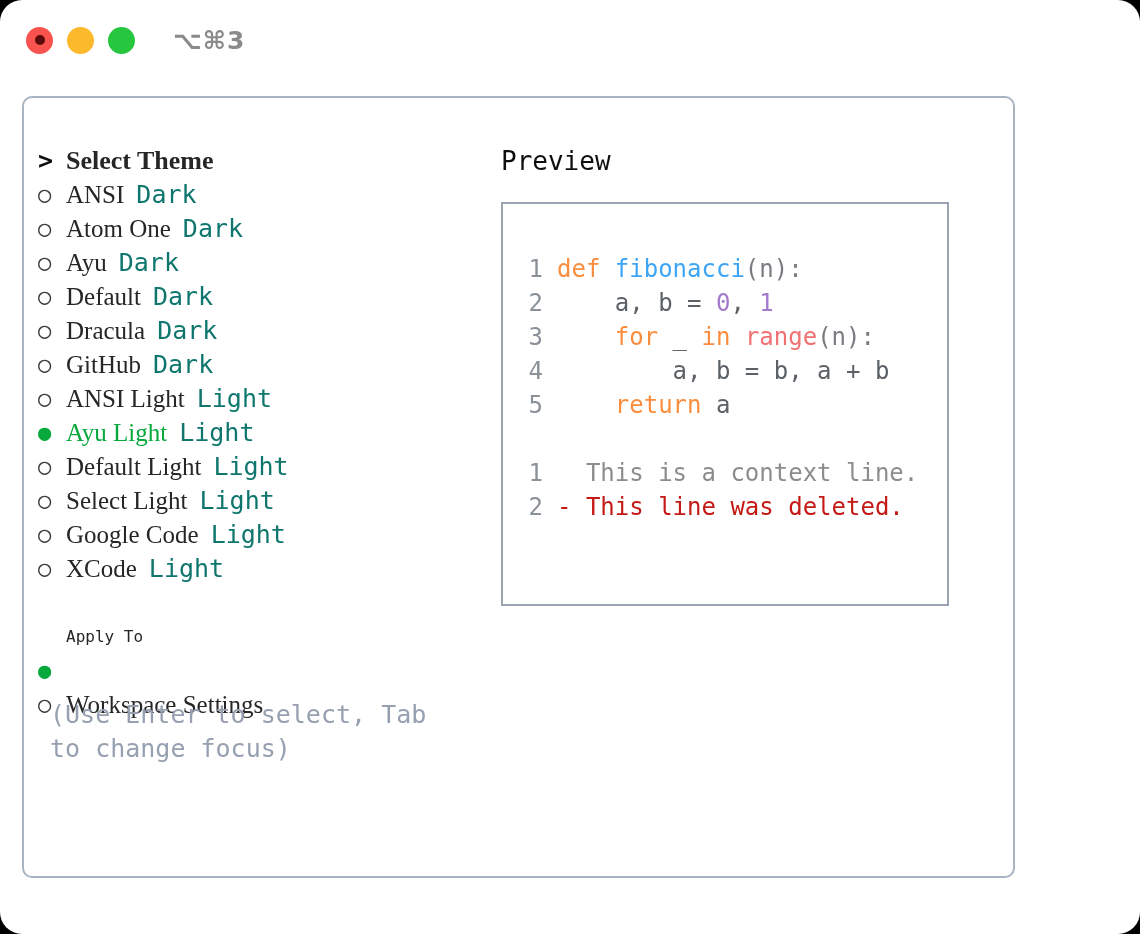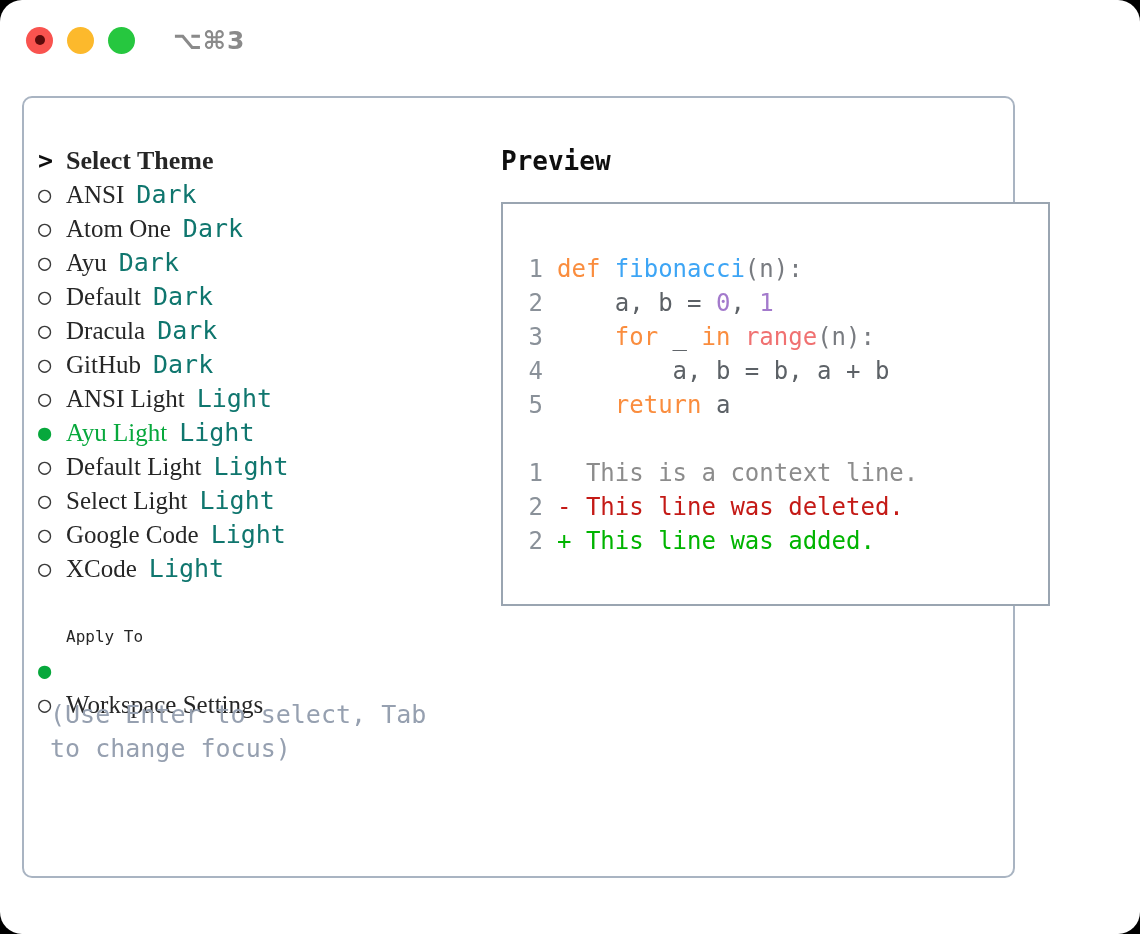--- a/index.html
+++ b/index.html
@@ -137,27 +137,27 @@
 
   
   #right-col {
     position: absolute;
     left: 477px;
     top: 46px;
     width: 490px;
   }
   #preview-title {
     font-size: 26px;
-    font-weight: 700;
+    font-weight: 400;
     color: #0f0f0f;
     line-height: 34px;
   }
   #preview-box {
     margin-top: 24px;
-    width: 549px;
+    width: 448px;
     height: 404px;
     border: 2px solid #9aa5b1;
     box-sizing: border-box;
     background: #ffffff;
     padding: 48px 0 0 18px;
   }
   .code-line {
     font-size: 24px;
     line-height: 34px;
     white-space: pre;
@@ -244,20 +244,19 @@
               <div class="code-line"><span class="ln">1</span><span class="kw">def </span><span class="fn">fibonacci</span><span class="punc">(n):</span></div>
               <div class="code-line"><span class="ln">2</span><span class="id">    a, b = </span><span class="num">0</span><span class="id">, </span><span class="num">1</span></div>
               <div class="code-line"><span class="ln">3</span><span class="id">    </span><span class="kw">for</span><span class="id"> _ </span><span class="kw">in</span><span class="id"> </span><span class="bi">range</span><span class="punc">(n):</span></div>
               <div class="code-line"><span class="ln">4</span><span class="id">        a, b = b, a + b</span></div>
               <div class="code-line"><span class="ln">5</span><span class="id">    </span><span class="kw">return</span><span class="id"> a</span></div>
             </div>
           <div class="gap-line"></div>
           <div id="diff-block">
               <div class="code-line"><span class="ln">1</span><span class="diff-ctx"> </span><span class="diff-ctx"> This is a context line.</span></div>
               <div class="code-line"><span class="ln">2</span><span class="diff-del">-</span><span class="diff-del"> This line was deleted.</span></div>
-              <div class="code-line"><span class="ln">2</span><span class="diff-add">+</span><span class="diff-add"> This line was added.</span></div>
             </div>
         </div>
       </div>
 
     </div>
   </div>
 </div>
 
 </body></html>

